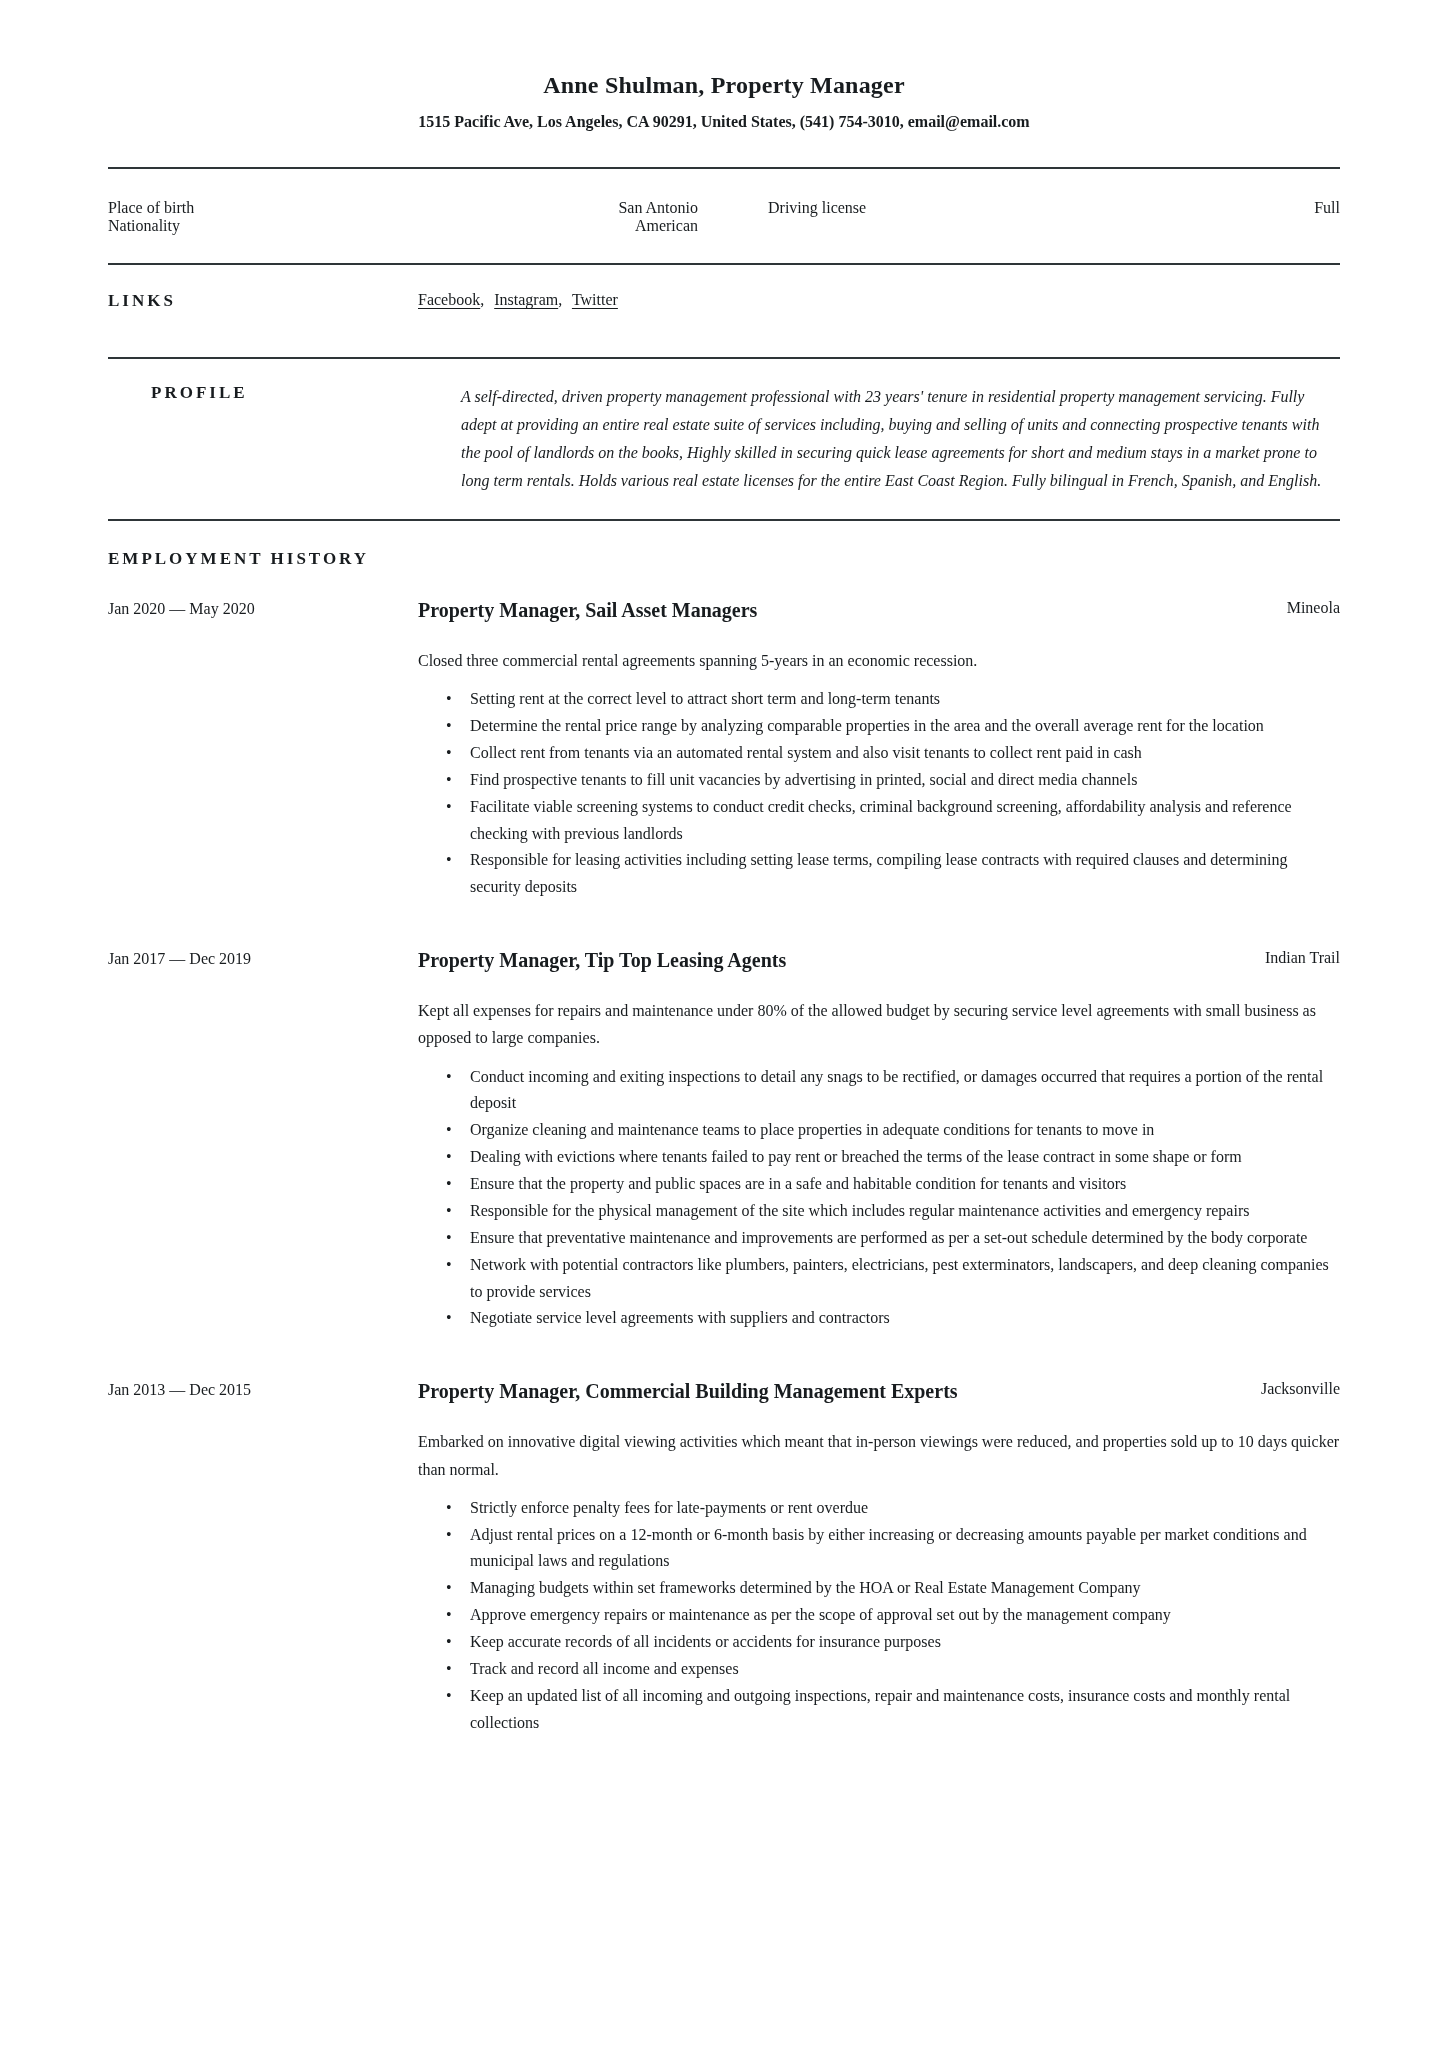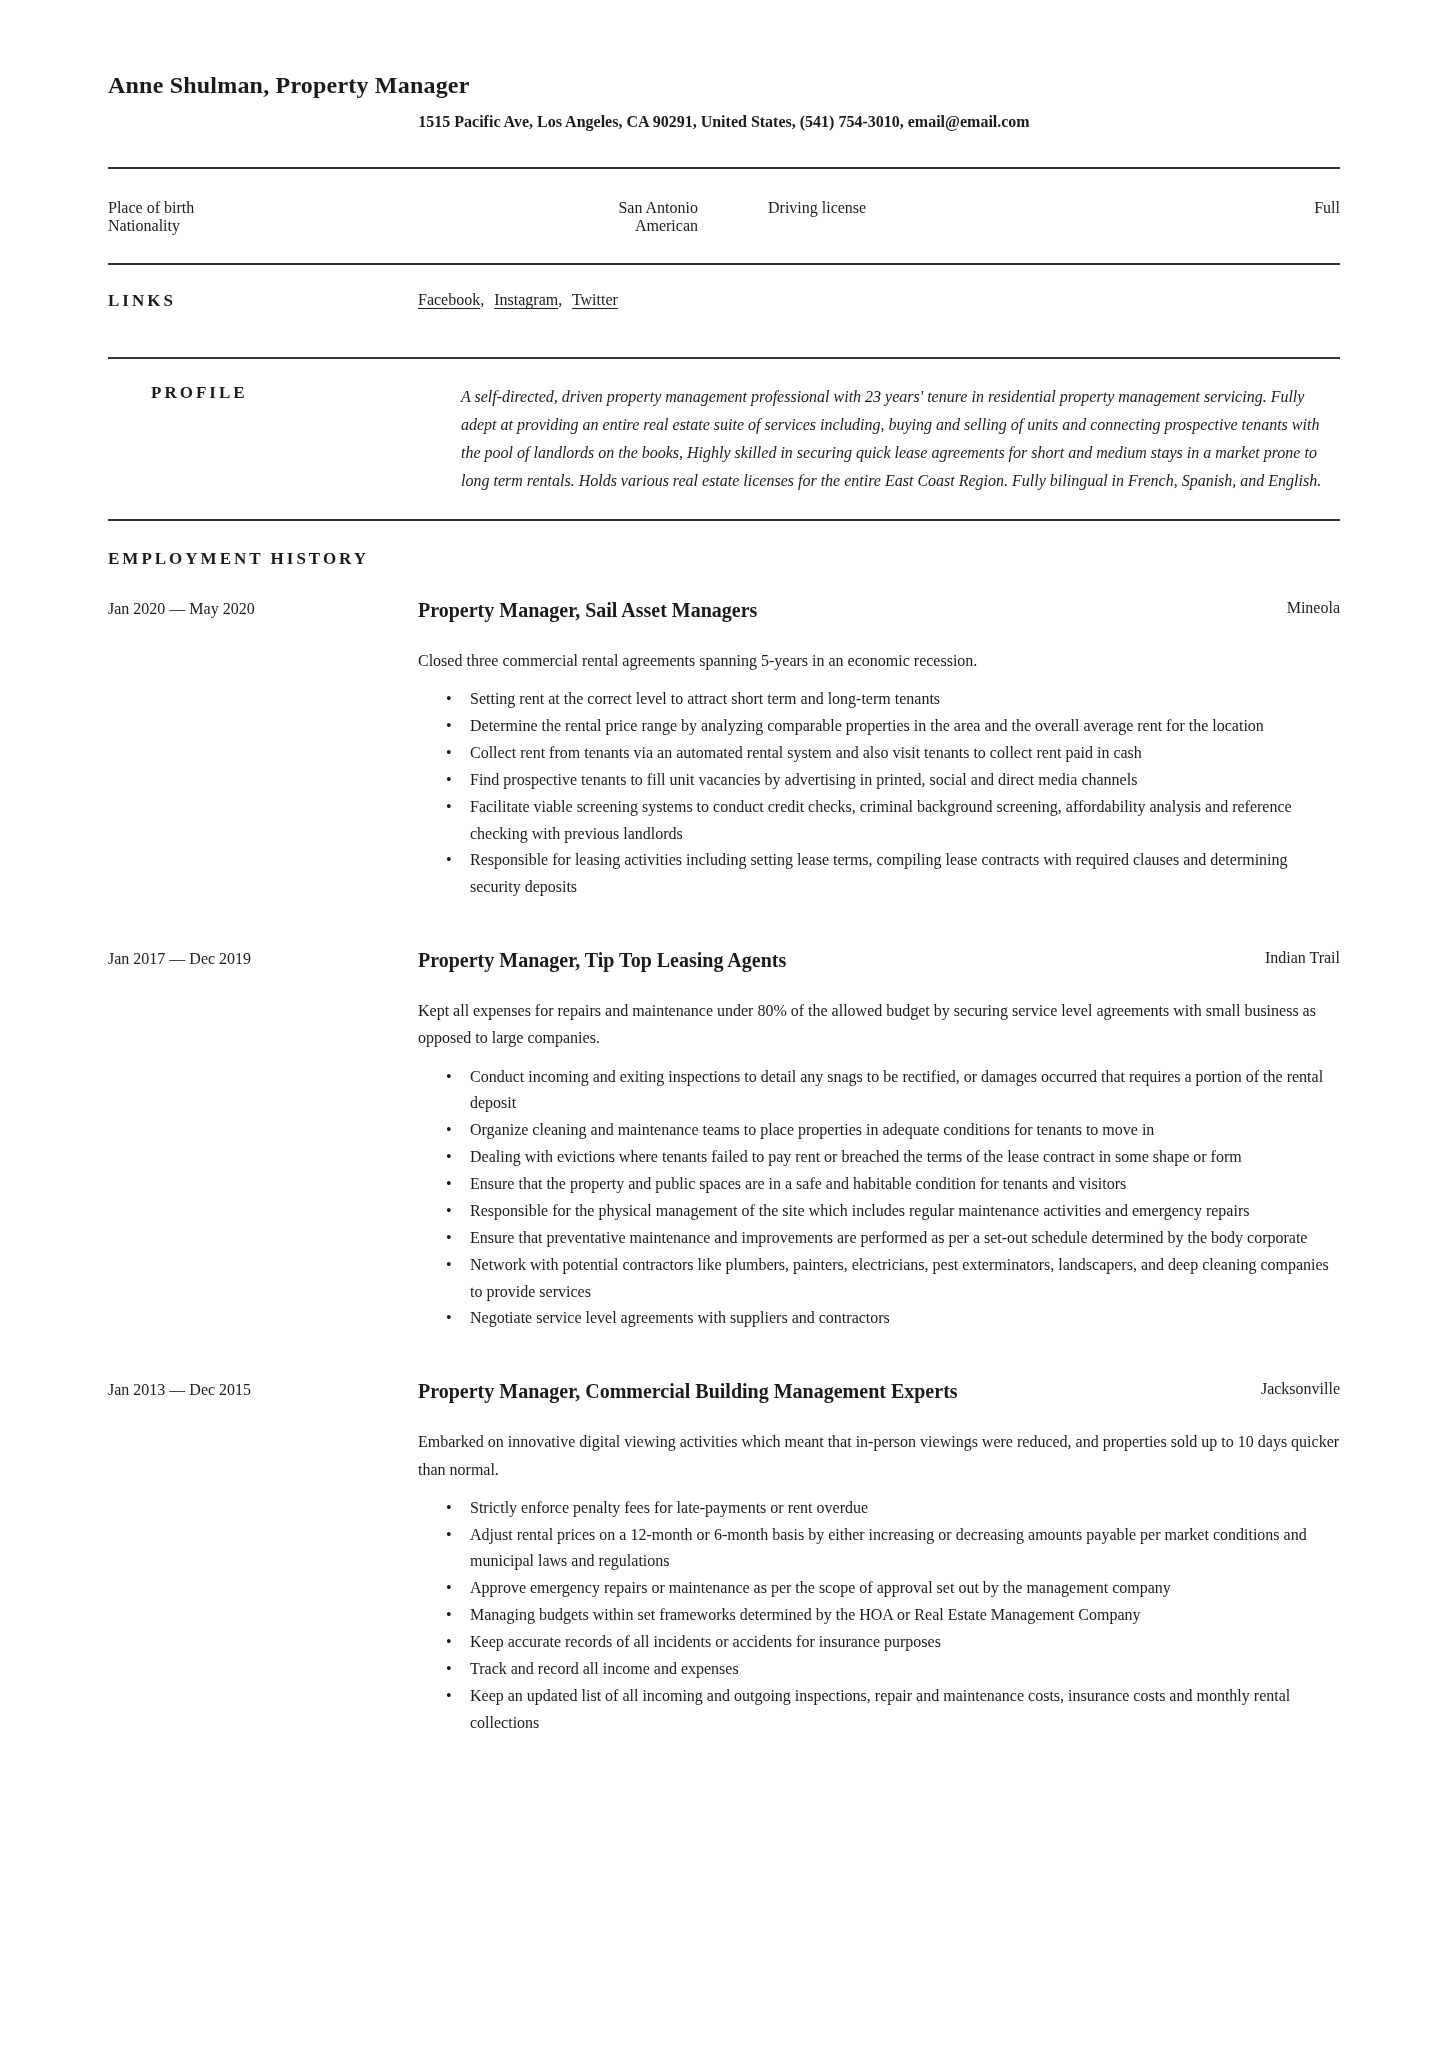--- a/index.html
+++ b/index.html
@@ -6,21 +6,21 @@
   html,body { background:#ffffff; }
   body {
     width:1448px; height:2048px;
     font-family:"Liberation Serif", serif;
     color:#181c1f;
     overflow:hidden;
   }
   .page { padding:72px 108px 40px 108px; }
 
   
-  .name { font-size:24px; font-weight:bold; letter-spacing:.2px; }
+  .name { text-align:center; font-size:24px; font-weight:bold; letter-spacing:.2px; }
   .contact { text-align:center; font-size:16px; font-weight:bold; margin-top:14px; }
 
   .rule { border:none; border-top:2px solid #2e3538; margin:0; }
   .rule.header-rule { margin-top:36px; }
 
   
   .details { display:grid; grid-template-columns:280px 380px 220px 1fr; padding:30px 0 28px 0; font-size:16px; }
   .details .val1 { text-align:right; padding-right:70px; }
   .details .val2 { text-align:right; }
 
@@ -136,22 +136,22 @@
       <div class="job-dates">Jan 2013 — Dec 2015</div>
       <div>
         <div class="job-titleline">
           <div class="job-title">Property Manager, Commercial Building Management Experts</div>
           <div class="job-location">Jacksonville</div>
         </div>
         <div class="job-summary">Embarked on innovative digital viewing activities which meant that in-person viewings were reduced, and properties sold up to 10 days quicker than normal.</div>
         <ul class="job-bullets">
           <li>Strictly enforce penalty fees for late-payments or rent overdue</li>
           <li>Adjust rental prices on a 12-month or 6-month basis by either increasing or decreasing amounts payable per market conditions and municipal laws and regulations</li>
+          <li>Managing budgets within set frameworks determined by the HOA or Real Estate Management Company</li>
           <li>Approve emergency repairs or maintenance as per the scope of approval set out by the management company</li>
-          <li>Managing budgets within set frameworks determined by the HOA or Real Estate Management Company</li>
           <li>Keep accurate records of all incidents or accidents for insurance purposes</li>
           <li>Track and record all income and expenses</li>
           <li>Keep an updated list of all incoming and outgoing inspections, repair and maintenance costs, insurance costs and monthly rental collections</li>
         </ul>
       </div>
     </div>
 
   </div>
 </div>
 

